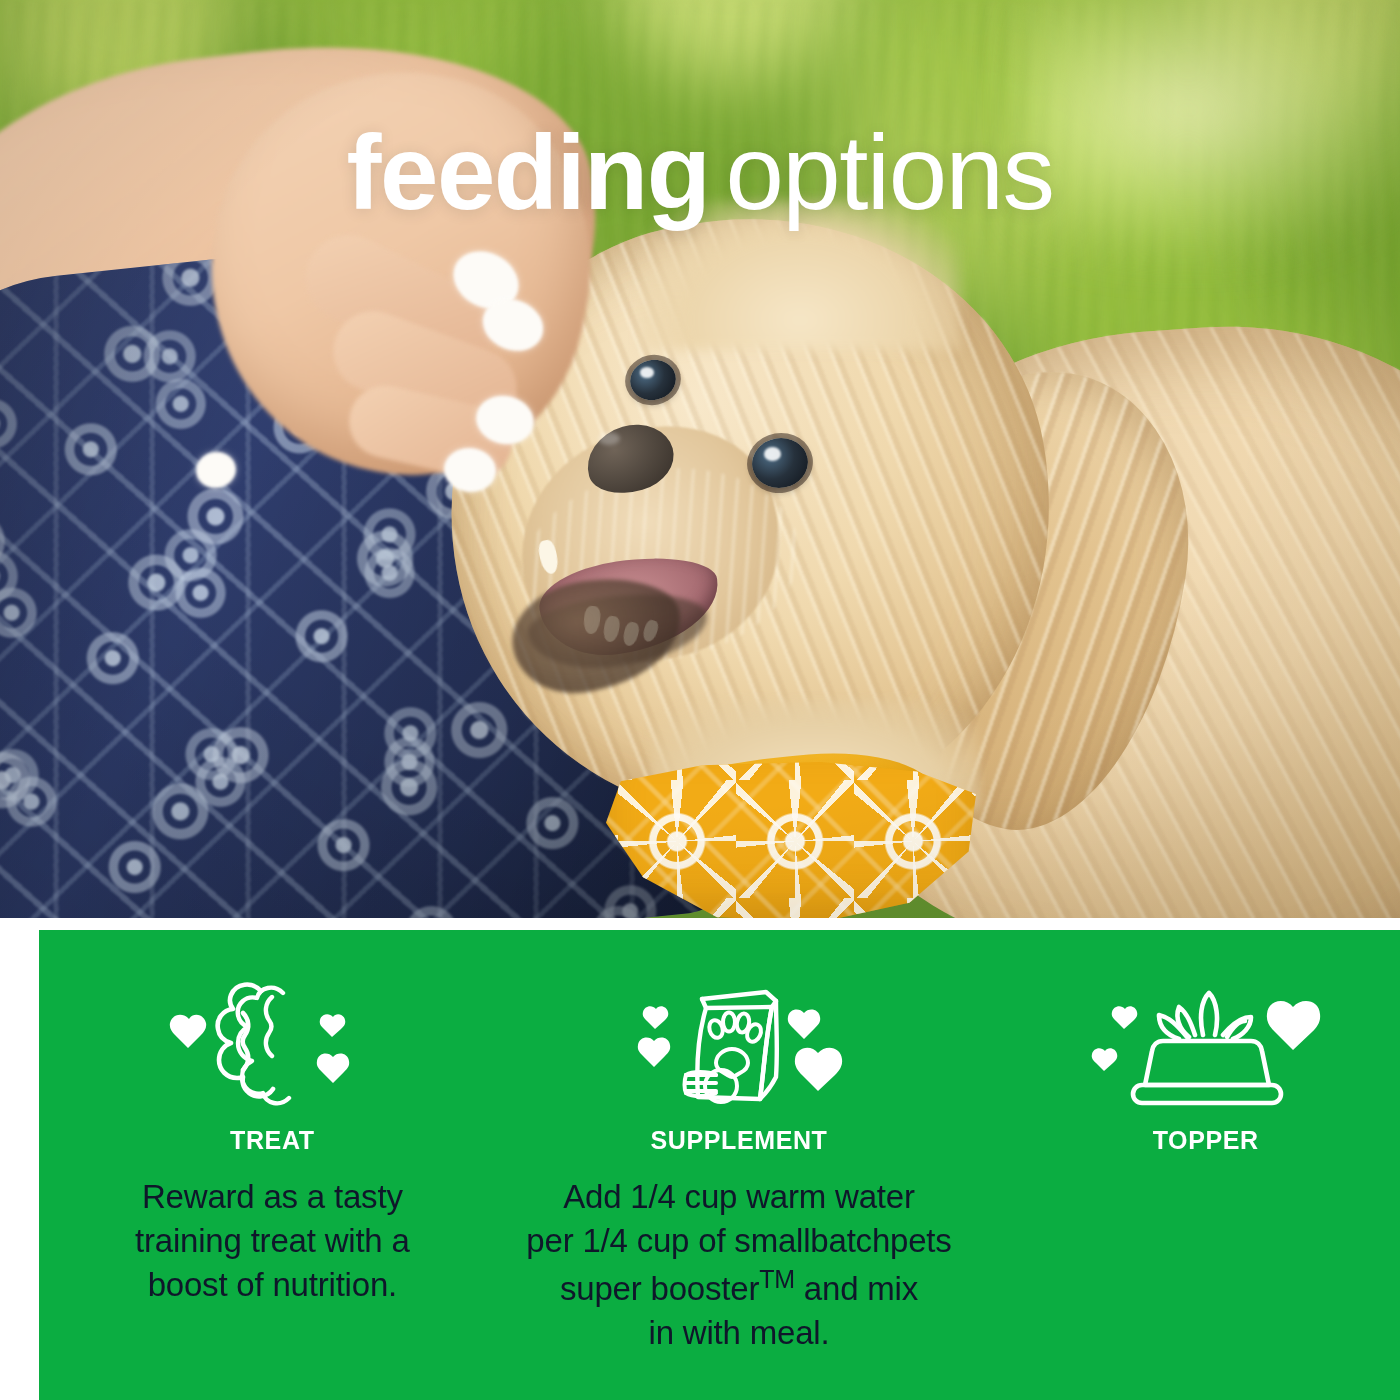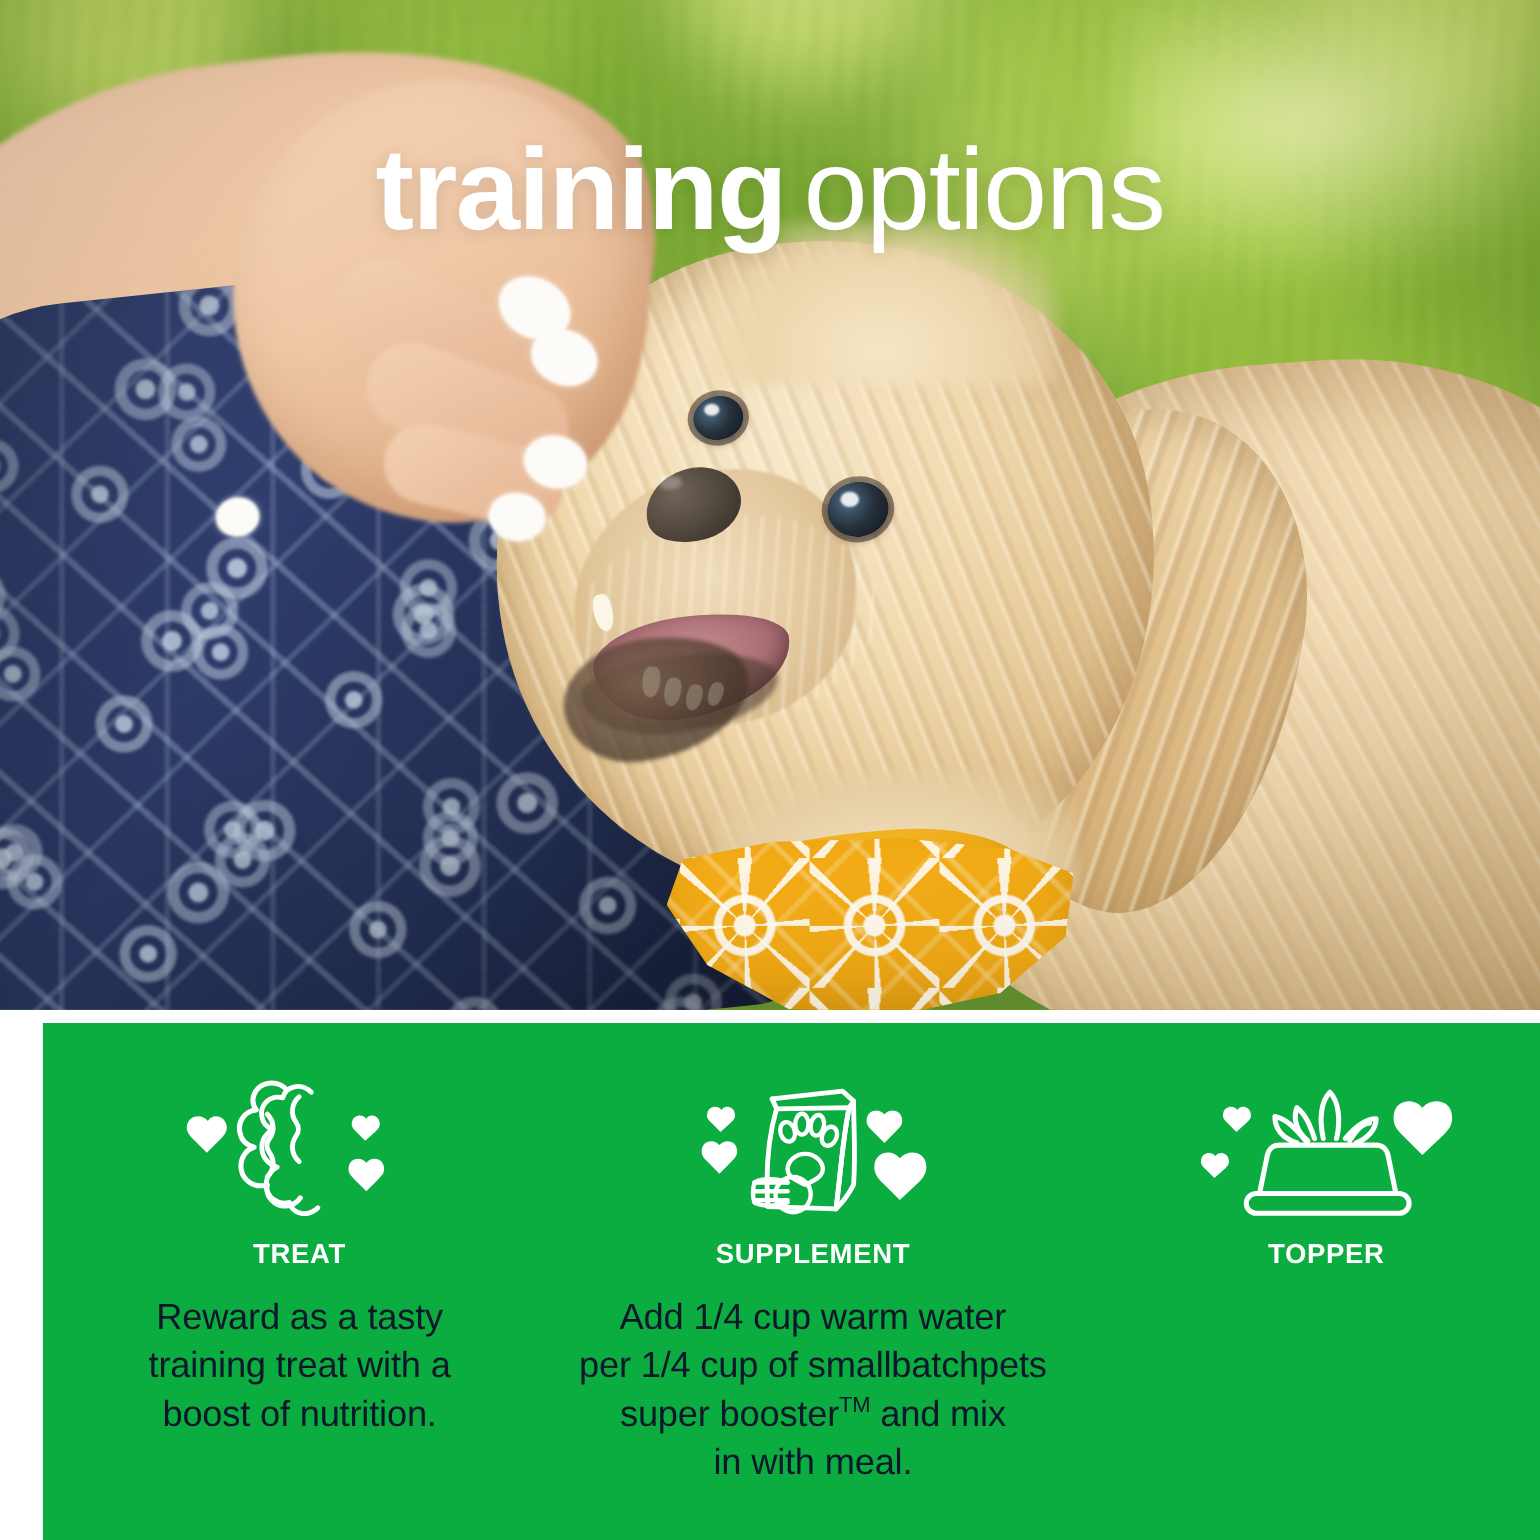--- a/index.html
+++ b/index.html
@@ -294,21 +294,21 @@
   }
   .col-title{
     color:#fff;font-weight:700;font-size:25px;letter-spacing:.6px;
     margin-top:8px;text-align:center;
   }
   .col-body{
     color:#0f172a;font-weight:300;font-size:33px;line-height:1.33;
     text-align:center;margin-top:20px;max-width:430px;
     letter-spacing:-.2px;white-space:pre-line;
   }
-  .col-body .tm{font-size:20px;vertical-align:super;}
+  .col-body .tm{font-size:25px;vertical-align:super;}
 </style>
 </head>
 <body>
 
 <div class="page">
 
   <div class="hero">
     <div class="grass"></div>
     <div class="grass-blades"></div>
     <div class="sun-bokeh"></div>
@@ -356,21 +356,21 @@
     <div class="finger f3"></div>
     <div class="nail n1"></div>
     <div class="nail n2"></div>
     <div class="nail n3"></div>
     <div class="nail n4"></div>
     <div class="nail n5"></div>
 
     <div class="hero-vig"></div>
 
     <div class="hero-title">
-      <span class="t-bold">training</span><span class="t-light">options</span>
+      <span class="t-bold">feeding</span><span class="t-light">options</span>
     </div>
   </div>
 
   <div class="panel">
     <div class="cols">
 
       <div class="col">
         <div class="icon-wrap">
           <svg width="230" height="140" viewBox="0 0 230 140">
             <g fill="none" stroke="#ffffff" stroke-width="4.4" stroke-linecap="round" stroke-linejoin="round">

